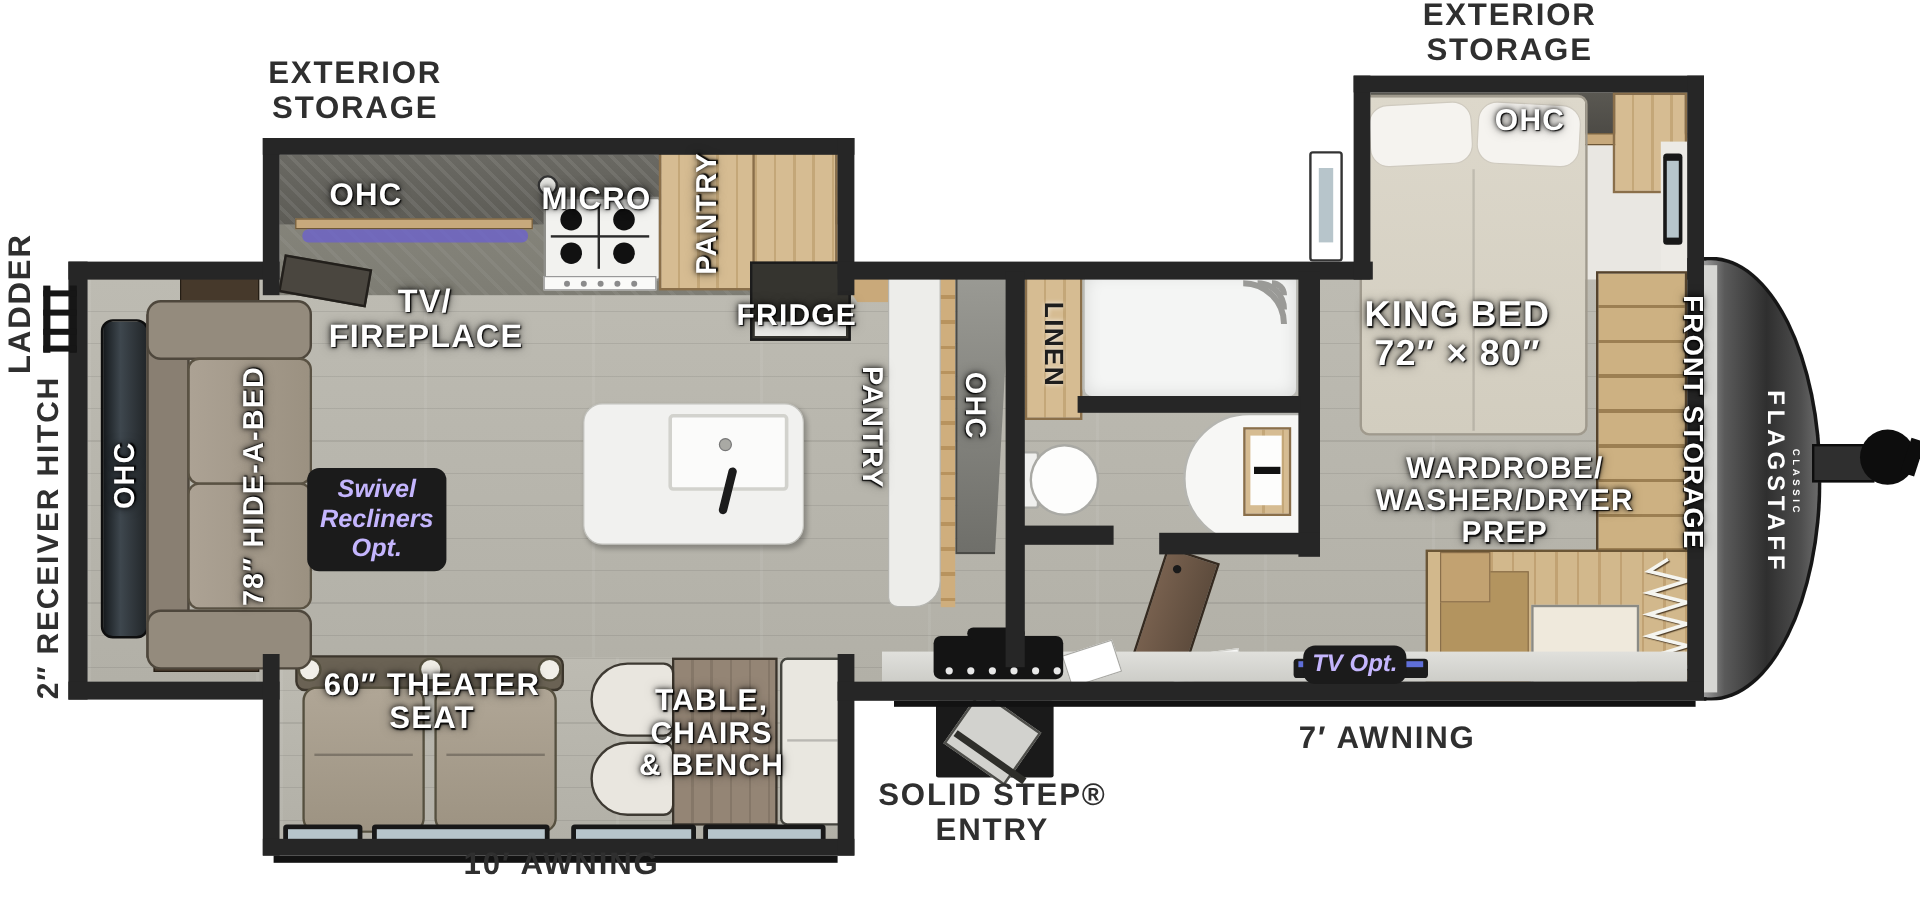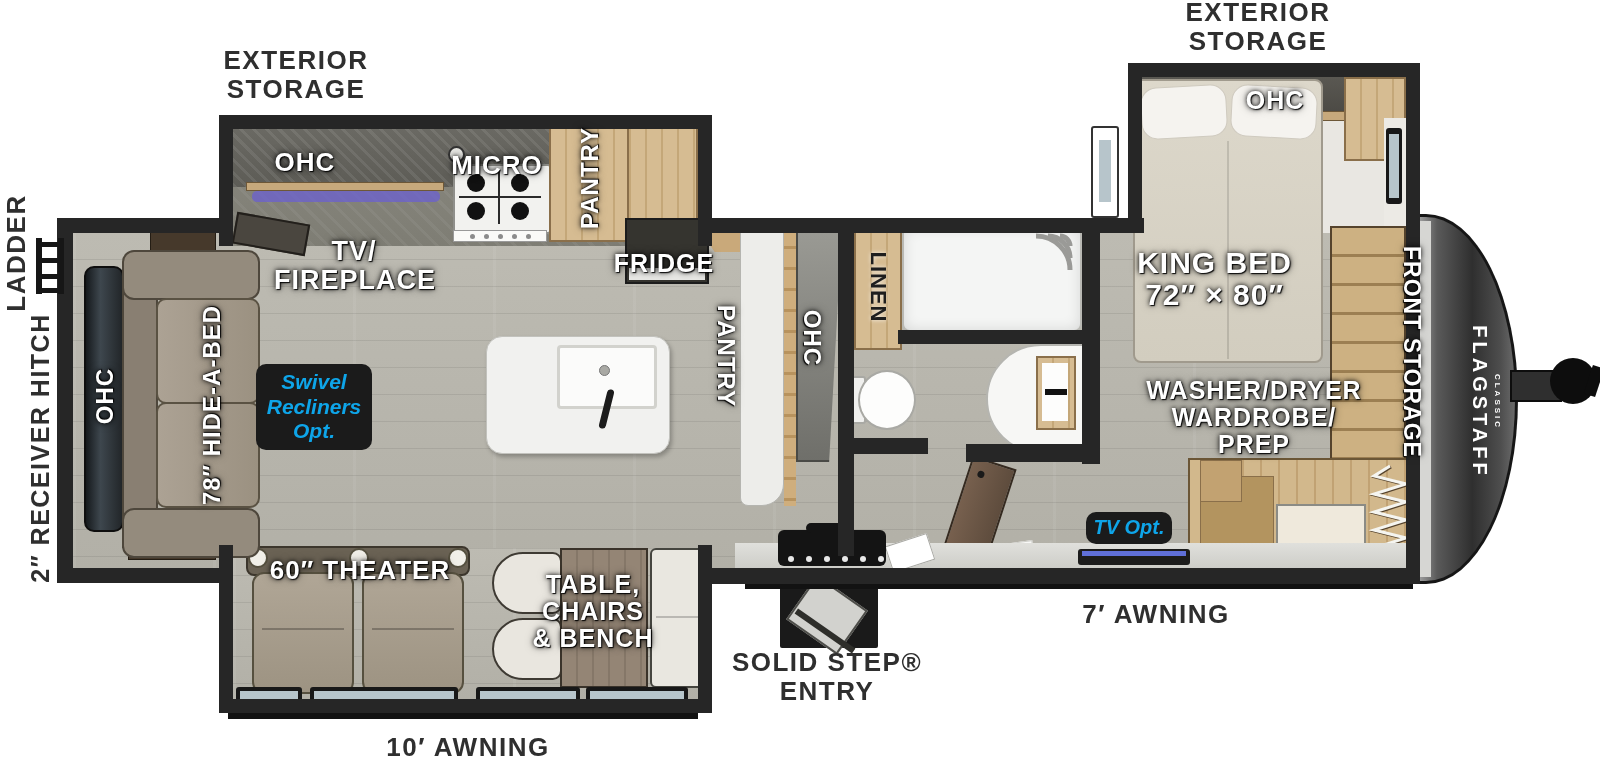--- a/index.html
+++ b/index.html
@@ -43,23 +43,23 @@
     letter-spacing:1.5px;text-align:center;line-height:1.1;white-space:nowrap;
   }
   .lbl-int{
     color:#fff;font-weight:800;letter-spacing:1px;
     text-shadow:0 0 4px rgba(0,0,0,.9),0 0 9px rgba(0,0,0,.55),1px 1px 1px rgba(0,0,0,.9);
   }
   .hlbl{position:absolute;text-align:center;line-height:1.08;white-space:nowrap;}
   .vup{position:absolute;transform:translate(-50%,-50%) rotate(-90deg);white-space:nowrap;}
   .vdn{position:absolute;transform:translate(-50%,-50%) rotate(90deg);white-space:nowrap;}
   .badge{
-    position:absolute;background:var(--badge,#1b1b1b);color:#0ea5e9;font-style:italic;
+    position:absolute;background:var(--badge,#1b1b1b);color:#c4b5fd;font-style:italic;
     font-weight:700;border-radius:10px;text-align:center;
-    display:flex;flex-direction:column;justify-content:center;line-height:1.18;
+    display:flex;flex-direction:column;justify-content:center;line-height:1.18;margin-top:26px;
   }
   .winframe{position:absolute;background:#181818;border-radius:3px;}
   .winglass{position:absolute;background:var(--glass,#b7c5cb);}
 </style>
 </head>
 <body>
 
 <div id="stage">
 
   <div class="floor" style="left:73px;top:232px;width:1333px;height:336px;"></div>
@@ -269,53 +269,54 @@
     <div>EXTERIOR</div>
     <div>STORAGE</div>
   </div>
   <div class="vup lbl-ext" style="left:16px;top:253px;font-size:26px;">LADDER</div>
   <div class="vup lbl-ext" style="left:41px;top:448px;font-size:25px;">2″ RECEIVER HITCH</div>
   <div class="lbl-ext" style="left:717px;top:648px;width:220px;">
     <div>SOLID STEP®</div>
     <div>ENTRY</div>
   </div>
   <div class="lbl-ext" style="left:1056px;top:600px;width:200px;">7′ AWNING</div>
-  <div class="lbl-ext" style="left:368px;top:705px;width:200px;margin-top:28px;">10′ AWNING</div>
+  <div class="lbl-ext" style="left:368px;top:705px;width:200px;">10′ AWNING</div>
 
   <div class="hlbl lbl-int" style="left:255px;top:148px;width:100px;font-size:26px;">OHC</div>
   <div class="hlbl lbl-int" style="left:447px;top:151px;width:100px;font-size:26px;">MICRO</div>
   <div class="vup lbl-int" style="left:590px;top:178px;font-size:24px;">PANTRY</div>
   <div class="hlbl lbl-int" style="left:604px;top:250px;width:120px;font-size:25px;">FRIDGE</div>
   <div class="hlbl lbl-int" style="left:274px;top:237px;width:160px;font-size:27px;">
     <div>TV/</div>
     <div>FIREPLACE</div>
   </div>
   <div class="vdn lbl-int" style="left:726px;top:356px;font-size:24px;">PANTRY</div>
   <div class="vdn lbl-int" style="left:812px;top:338px;font-size:24px;">OHC</div>
 
   <div class="vdn lbl-int" style="left:878px;top:287px;font-size:22px;color:#1e1e1e;text-shadow:0 0 4px rgba(255,255,255,.8);">LINEN</div>
 
   <div class="hlbl lbl-int" style="left:1225px;top:87px;width:100px;font-size:25px;">OHC</div>
   <div class="hlbl lbl-int" style="left:1122px;top:247px;width:185px;font-size:30px;">
     <div>KING BED</div>
     <div>72″ × 80″</div>
   </div>
   <div class="hlbl lbl-int" style="left:1144px;top:377px;width:220px;font-size:25px;">
+    <div>WARDROBE/</div>
     <div>WASHER/DRYER</div>
-    <div>WARDROBE/</div>
     <div>PREP</div>
   </div>
   <div class="vdn lbl-int" style="left:1411px;top:352px;font-size:23px;">FRONT STORAGE</div>
   <div class="vdn lbl-int" style="left:1479px;top:402px;font-size:20px;letter-spacing:4px;text-shadow:none;">FLAGSTAFF</div>
   <div class="vdn lbl-int" style="left:1497px;top:402px;font-size:8px;letter-spacing:3px;text-shadow:none;">CLASSIC</div>
 
   <div class="vup lbl-int" style="left:105px;top:396px;font-size:24px;">OHC</div>
   <div class="vup lbl-int" style="left:212px;top:405px;font-size:24px;">78″ HIDE-A-BED</div>
   <div class="hlbl lbl-int" style="left:250px;top:556px;width:220px;font-size:26px;">
     <div>60″ THEATER</div>
+    <div>SEAT</div>
   </div>
   <div class="hlbl lbl-int" style="left:528px;top:571px;width:130px;font-size:25px;">
     <div>TABLE,</div>
     <div>CHAIRS</div>
     <div>&amp; BENCH</div>
   </div>
 
 </div>
 
 </body></html>

